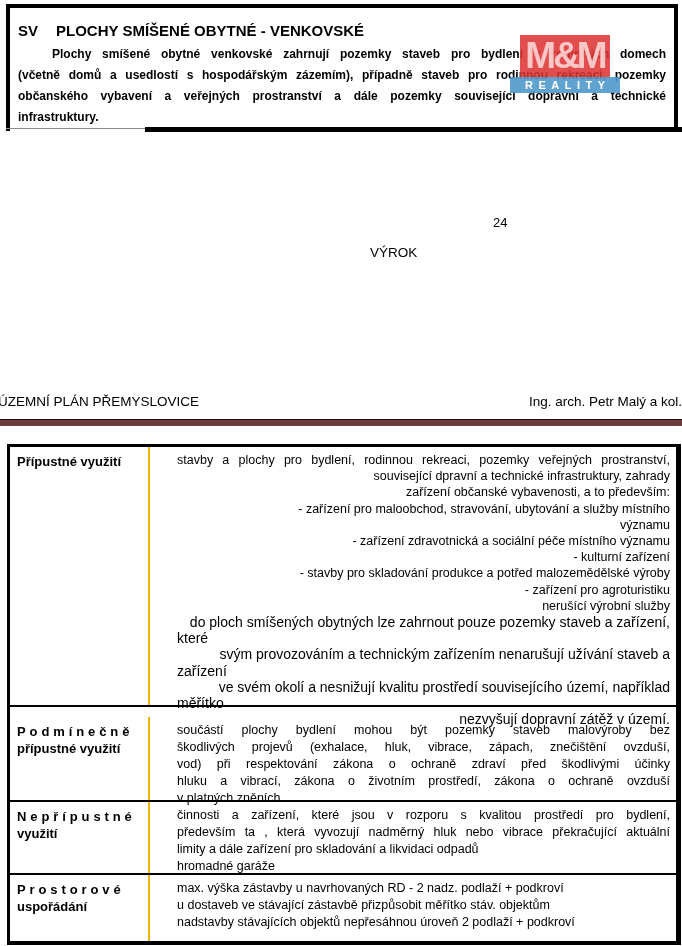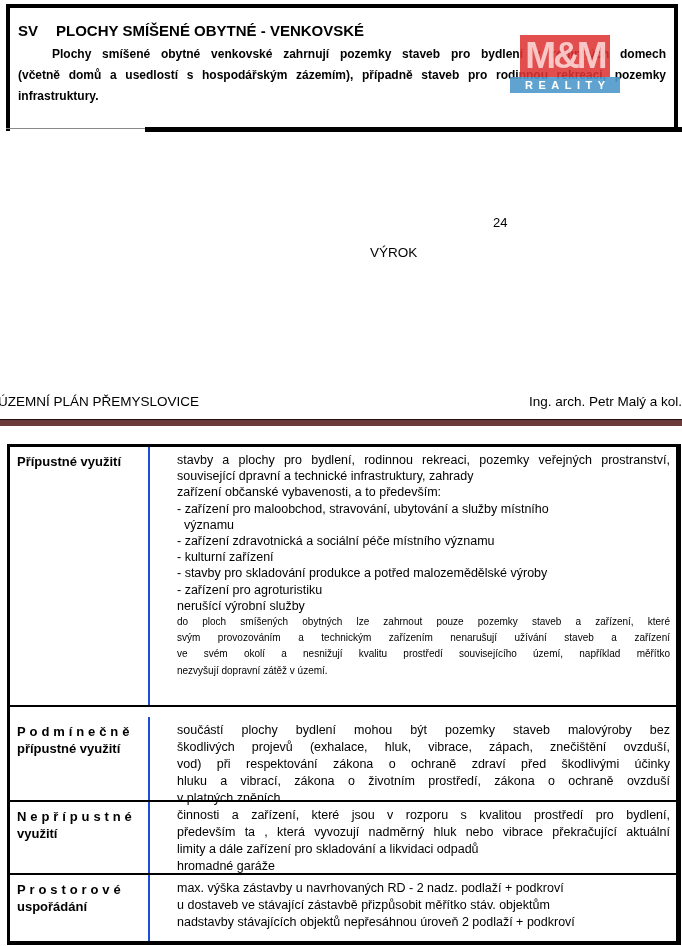--- a/index.html
+++ b/index.html
@@ -39,46 +39,47 @@
   .dh-right{position:absolute;right:0;top:0;white-space:nowrap;}
   .maroon-rule{position:absolute;left:0;top:419px;width:682px;height:6px;background:#6b3a3a;border-top:1px solid #241010;}
   
   .ztable{
     position:absolute;left:7px;top:444px;width:666px;
     border:solid #000;border-width:3px 5px 4px 3px;
   }
   .zrow{display:flex;border-bottom:2px solid #000;}
   .zrow:last-child{border-bottom:none;}
   .zlabel{
-    width:131px;flex:0 0 131px;border-right:2px solid #1d4ed8;
+    width:131px;flex:0 0 131px;border-right:2px solid #eab308;
     padding:6px 0 0 7px;font-size:13px;font-weight:bold;line-height:17px;
   }
   .spaced{letter-spacing:0.3em;white-space:nowrap;}
   .zcontent{flex:1;padding:5px 6px 0 27px;font-size:12.5px;}
-  .r1 .zline{line-height:16.2px;}
+  .r1 .zline{line-height:16.2px;text-align:right;}
   .zline{line-height:17px;}
-  .zline.small{font-size:10px;}
+  .zline.small{font-size:14px;}
   .zline.hang{padding-left:7px;}
   .h260{height:260px;box-sizing:border-box;}
   .h85{height:85px;box-sizing:border-box;margin-top:10px;}
   .h73{height:73px;box-sizing:border-box;}
   .h66{height:66px;box-sizing:border-box;}
 </style>
 </head>
 <body>
 
 <div class="canvas">
 
   <div class="top-box">
     <div class="box-head">
       <span class="sv">SV</span><span>PLOCHY SMÍŠENÉ OBYTNÉ - VENKOVSKÉ</span>
     </div>
     <div class="box-para">
       <div class="jline indent">Plochy smíšené obytné venkovské zahrnují pozemky staveb pro bydlení v rodinných domech</div>
       <div class="jline">(včetně domů a usedlostí s hospodářským zázemím), případně staveb pro rodinnou rekreaci, pozemky</div>
+      <div class="jline">občanského vybavení a veřejných prostranství a dále pozemky související dopravní a technické</div>
       <div>infrastruktury.</div>
     </div>
   </div>
   <div class="box-bottom-thin"></div>
   <div class="box-bottom-thick"></div>
 
   <div>
     <div class="mm-red">M&amp;M</div>
     <div class="mm-blue">REALITY</div>
   </div>

